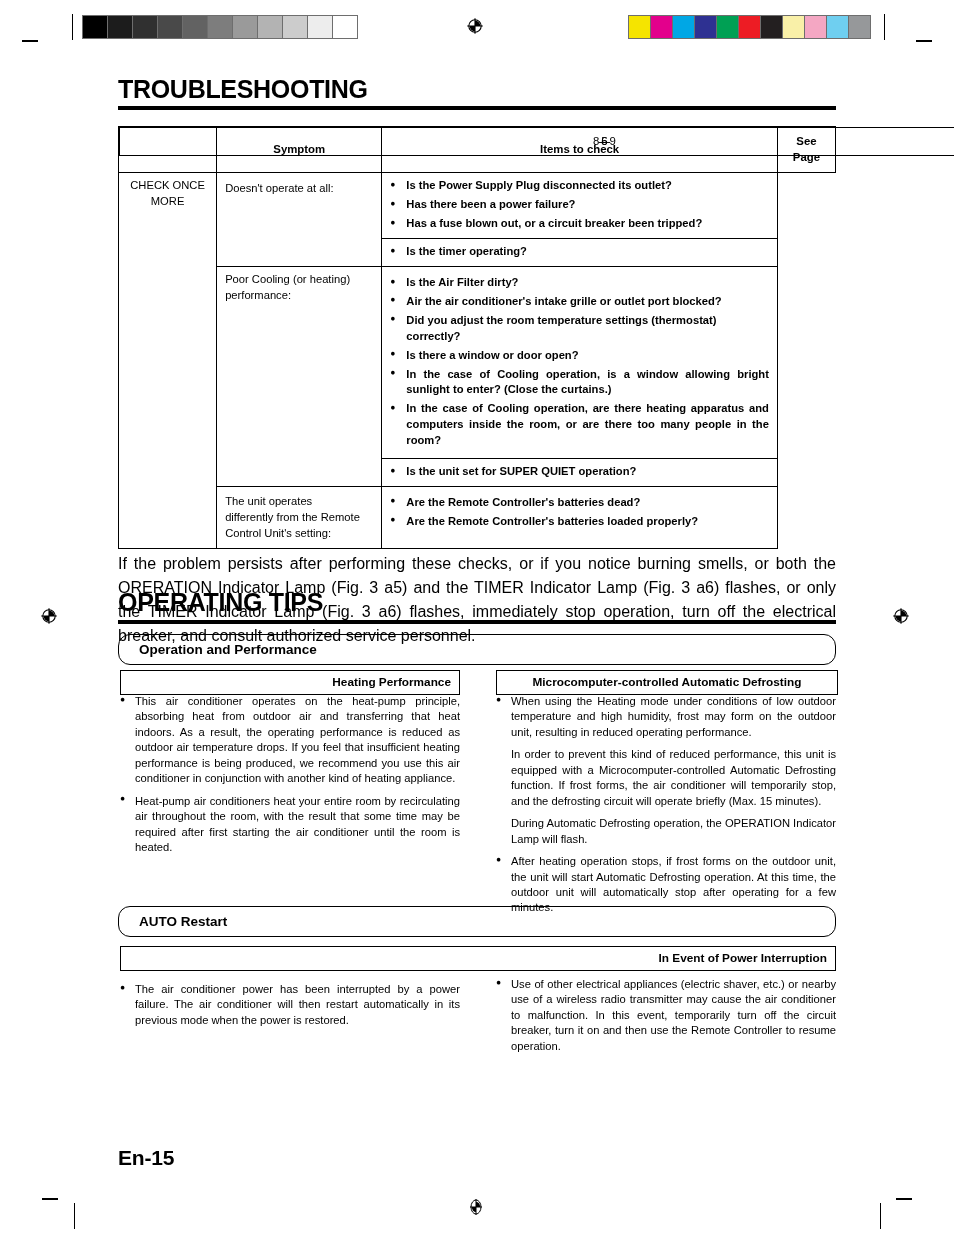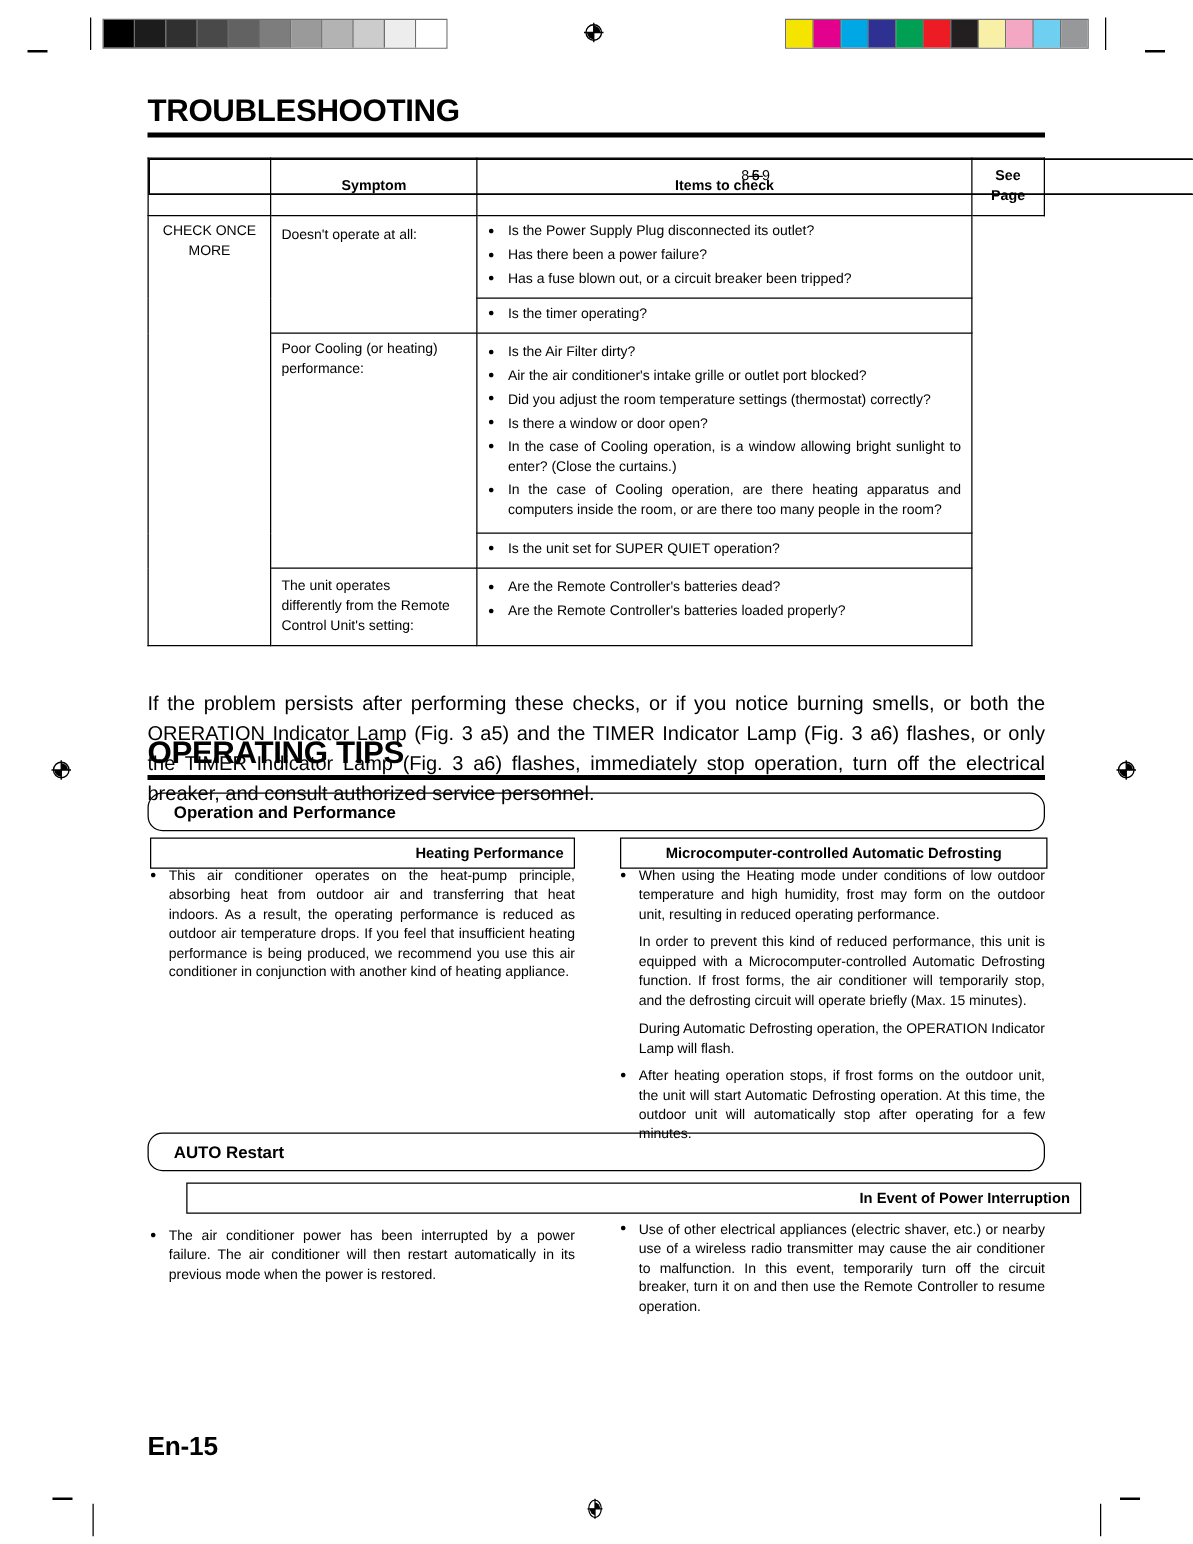--- a/index.html
+++ b/index.html
@@ -138,20 +138,21 @@
   ul.checks {
     list-style: none;
     margin: 0;
     padding: 0;
   }
   ul.checks li {
     position: relative;
     padding-left: 16px;
     margin: 0 0 3px 0;
     text-align: justify;
+    font-weight: bold;
   }
   ul.checks li:last-child { margin-bottom: 0; }
   ul.checks li::before {
     content: "\25CF";
     position: absolute;
     left: 0;
     top: -0.5px;
     font-size: 8.5px;
   }
   ul.checks li.nojust { text-align: left; }
@@ -406,37 +407,38 @@
 
   <div class="round-box" style="top:634px;">Operation and Performance</div>
 
   <div class="sub-box left-al" style="left:120px; top:670px; width:340px;">Heating Performance</div>
 
   <div class="sub-box center-al" style="left:496px; top:670px; width:342px;">Microcomputer-controlled Automatic Defrosting</div>
 
   <div class="colblock" style="left:120px; top:694px; width:340px;">
     <ul class="bul">
       <li>This air conditioner operates on the heat-pump principle, absorbing heat from outdoor air and transferring that heat indoors. As a result, the operating performance is reduced as outdoor air temperature drops. If you feel that insufficient heating performance is being produced, we recommend you use this air conditioner in conjunction with another kind of heating appliance.</li>
+      <li>Heat-pump air conditioners heat your entire room by recirculating air throughout the room, with the result that some time may be required after first starting the air conditioner until the room is heated.</li>
     </ul>
   </div>
 
   <div class="colblock" style="left:496px; top:694px; width:340px;">
     <ul class="bul">
       <li>
         <span>When using the Heating mode under conditions of low outdoor temperature and high humidity, frost may form on the outdoor unit, resulting in reduced operating performance.</span>
         <p>In order to prevent this kind of reduced performance, this unit is equipped with a Microcomputer-controlled Automatic Defrosting function. If frost forms, the air conditioner will temporarily stop, and the defrosting circuit will operate briefly (Max. 15 minutes).</p>
         <p>During Automatic Defrosting operation, the OPERATION Indicator Lamp will flash.</p>
       </li>
       <li>After heating operation stops, if frost forms on the outdoor unit, the unit will start Automatic Defrosting operation. At this time, the outdoor unit will automatically stop after operating for a few minutes.</li>
     </ul>
   </div>
 
   <div class="round-box" style="top:906px;">AUTO Restart</div>
 
-  <div class="sub-box left-al" style="left:120px; top:946px; width:716px;margin-left:29px;">In Event of Power Interruption</div>
+  <div class="sub-box left-al" style="left:120px; top:946px; width:716px;">In Event of Power Interruption</div>
 
   <div class="colblock" style="left:120px; top:982px; width:340px;">
     <ul class="bul">
       <li>The air conditioner power has been interrupted by a power failure. The air conditioner will then restart automatically in its previous mode when the power is restored.</li>
     </ul>
   </div>
 
   <div class="colblock" style="left:496px; top:977px; width:340px;">
     <ul class="bul">
       <li>Use of other electrical appliances (electric shaver, etc.) or nearby use of a wireless radio transmitter may cause the air conditioner to malfunction. In this event, temporarily turn off the circuit breaker, turn it on and then use the Remote Controller to resume operation.</li>

